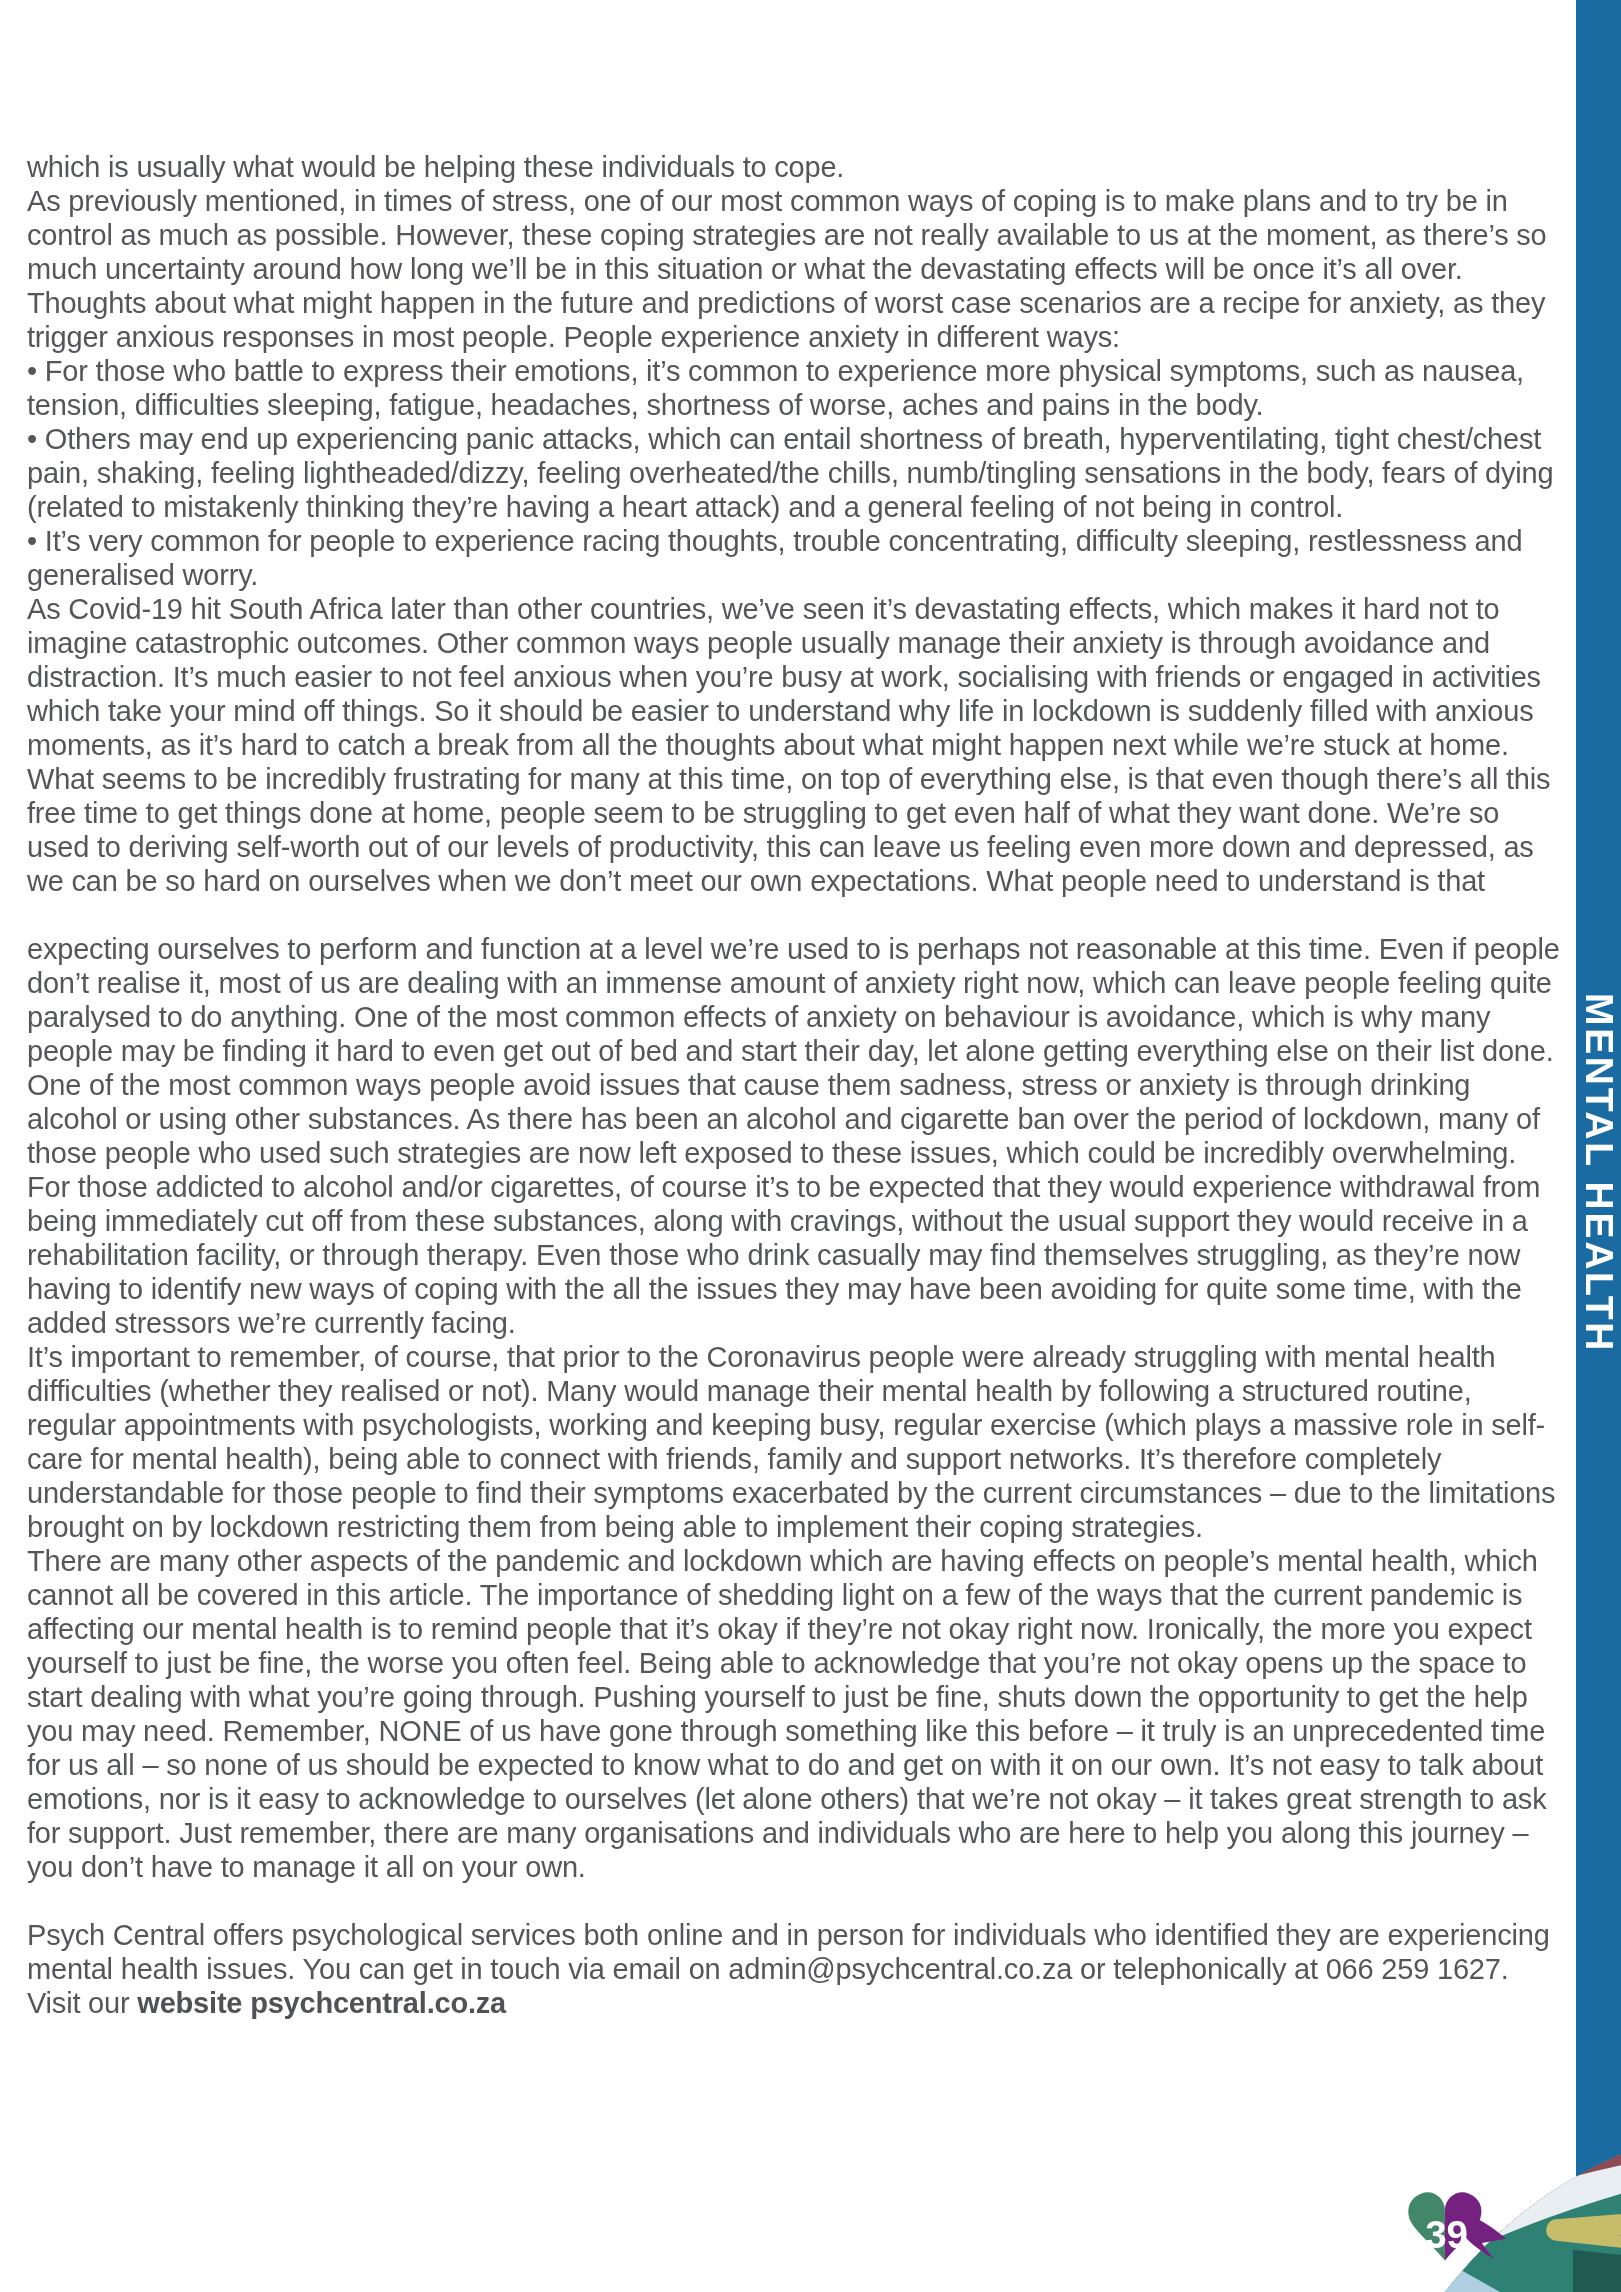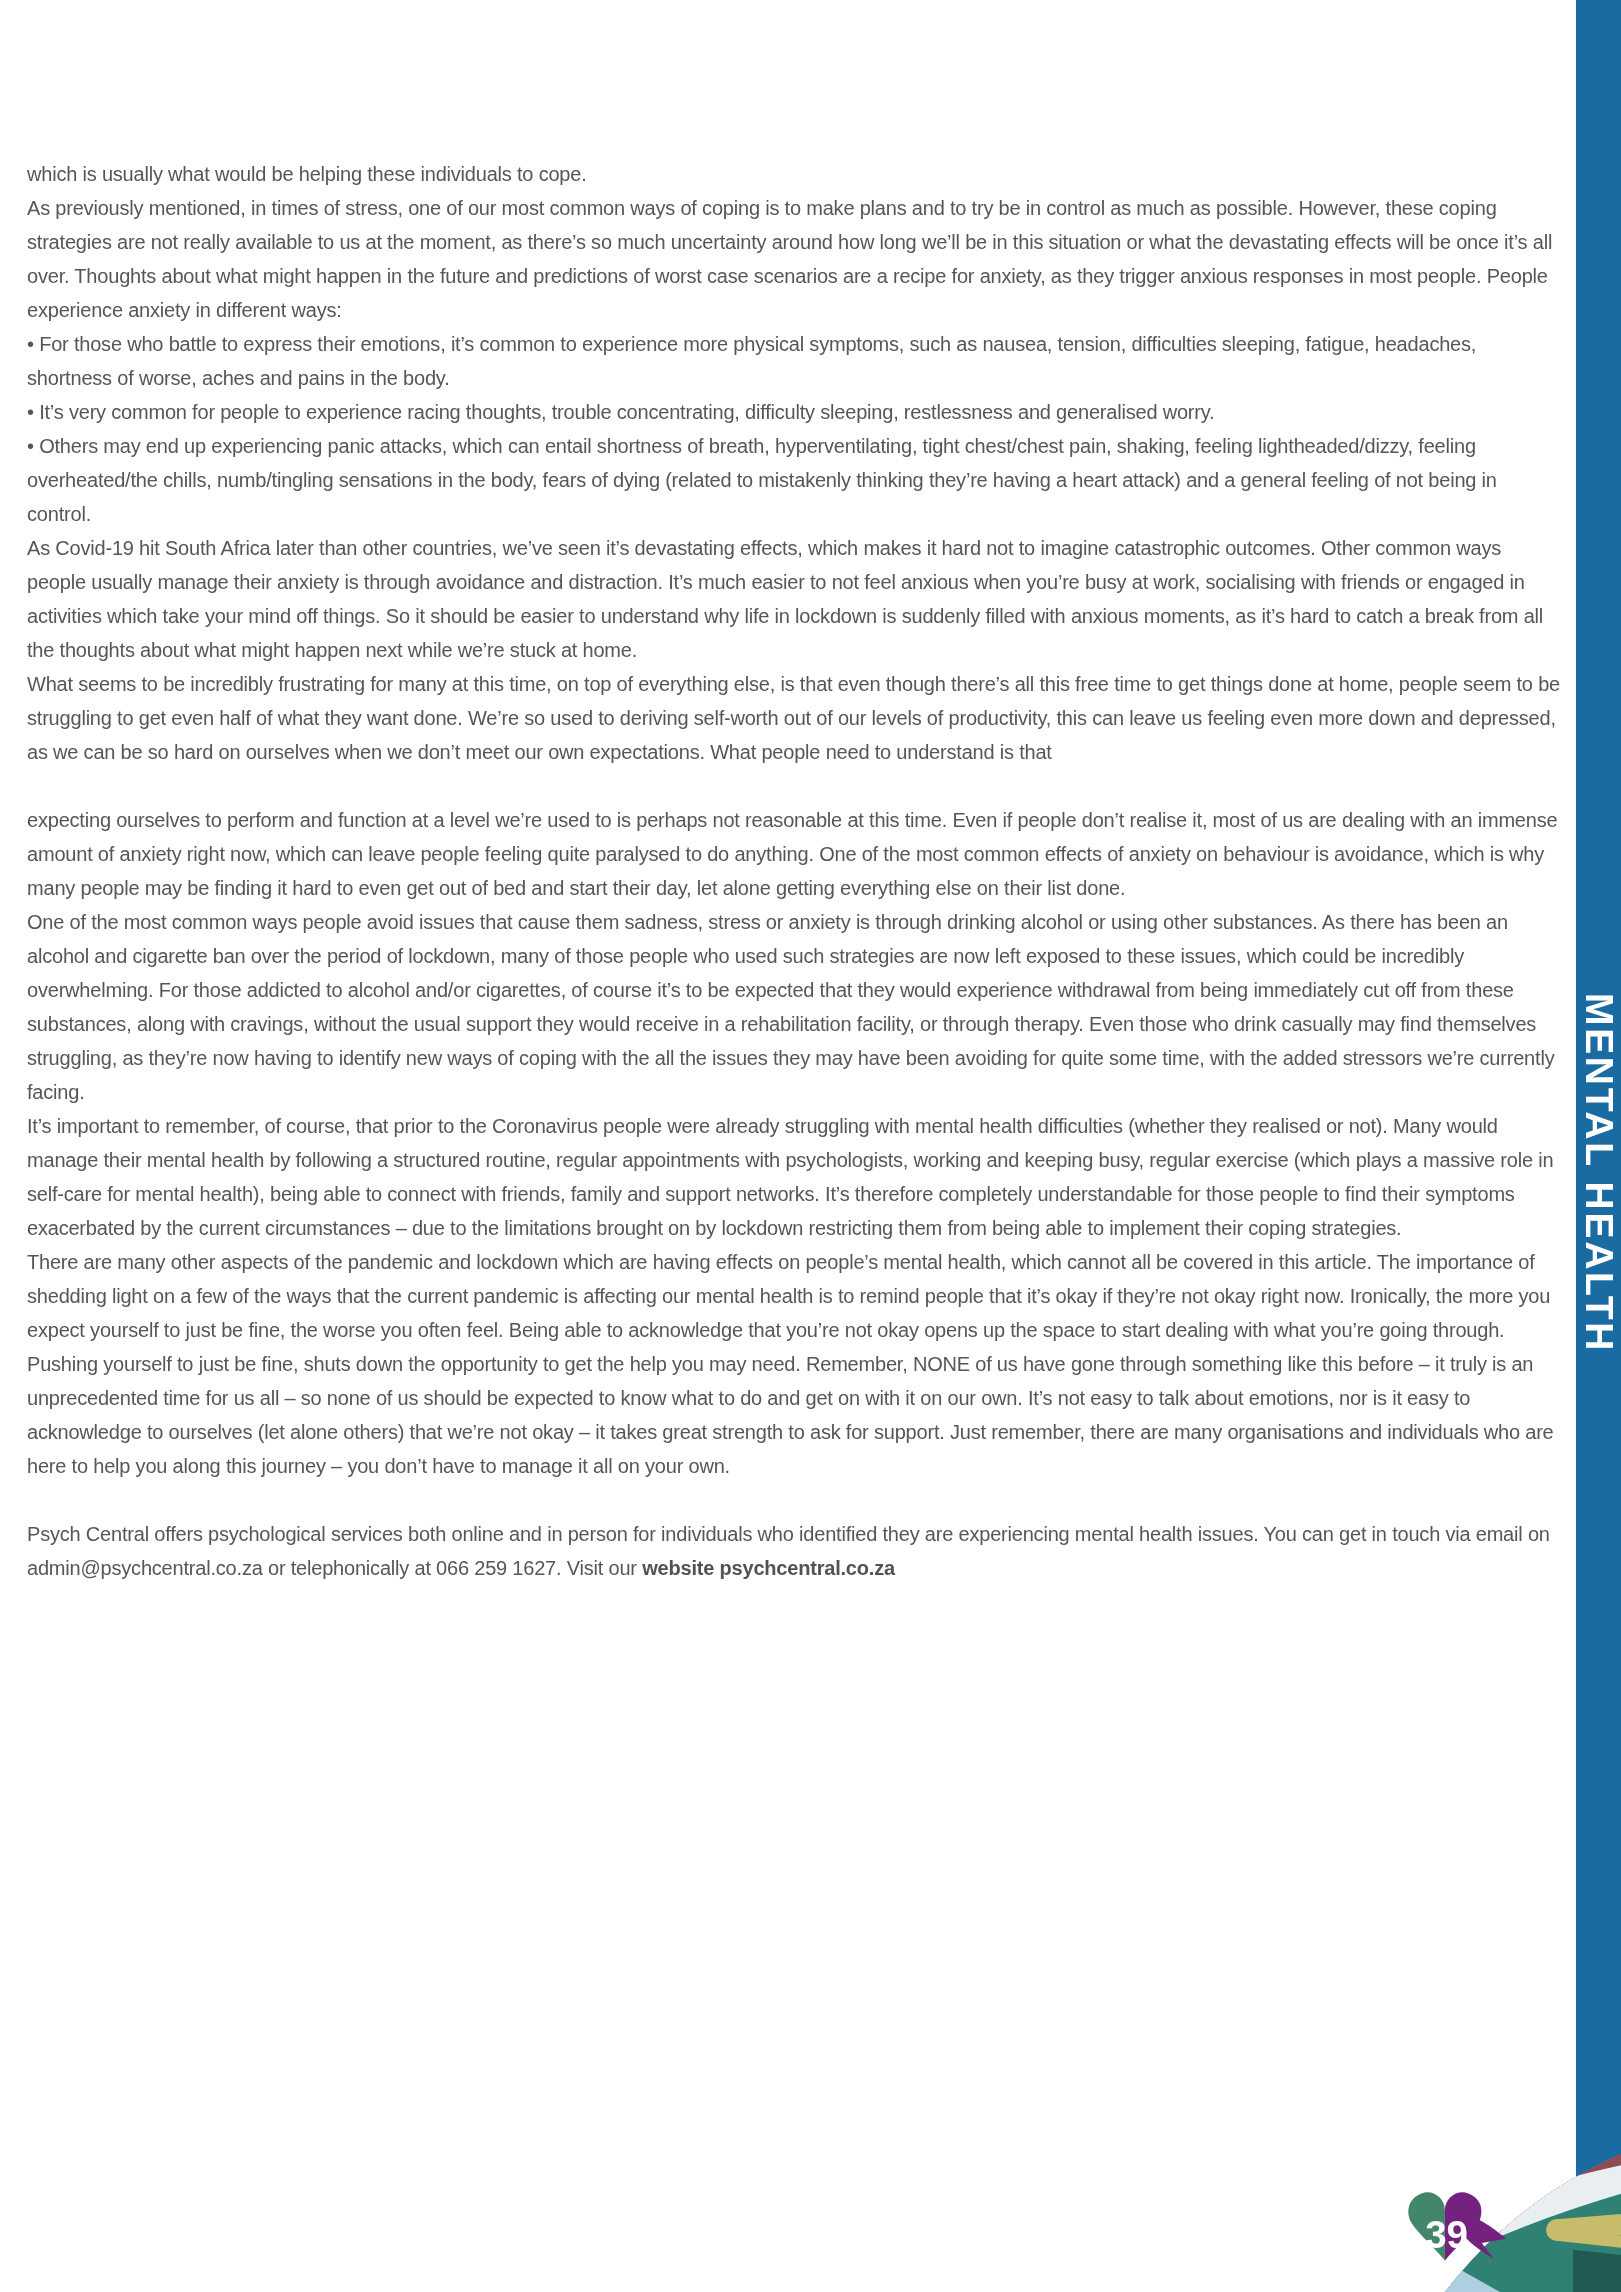--- a/index.html
+++ b/index.html
@@ -4,23 +4,22 @@
 <style>
   html,body{margin:0;padding:0;}
   body{
     width:1621px;height:2293px;position:relative;overflow:hidden;
     background:#ffffff;
     font-family:"Liberation Sans",sans-serif;
   }
   
   .text-column{
     position:absolute;left:27px;top:150px;width:1537px;
-    font-size:20px;line-height:34px;letter-spacing:-0.2px;
+    font-size:29px;line-height:34px;letter-spacing:-0.2px;
     color:#54565a;
-    margin-top:7px;
   }
   .para{margin:0;}
   .para.closing strong{font-weight:bold;color:#505256;}
   .gap{height:34px;}
   
   .side-bar{
     position:absolute;top:0;right:0;width:45px;height:2293px;
     background:#1b6ba3;
   }
   .side-label{
@@ -42,22 +41,22 @@
   }
   .page-badge svg{display:block;width:109px;height:84px;}
 </style>
 </head>
 <body>
 
 <div class="text-column">
   <p class="para">which is usually what would be helping these individuals to cope.</p>
   <p class="para">As previously mentioned, in times of stress, one of our most common ways of coping is to make plans and to try be in control as much as possible. However, these coping strategies are not really available to us at the moment, as there’s so much uncertainty around how long we’ll be in this situation or what the devastating effects will be once it’s all over. Thoughts about what might happen in the future and predictions of worst case scenarios are a recipe for anxiety, as they trigger anxious responses in most people. People experience anxiety in different ways:</p>
   <p class="para">• For those who battle to express their emotions, it’s common to experience more physical symptoms, such as nausea, tension, difficulties sleeping, fatigue, headaches, shortness of worse, aches and pains in the body.</p>
+  <p class="para">• Others may end up experiencing panic attacks, which can entail shortness of breath, hyperventilating, tight chest/chest pain, shaking, feeling lightheaded/dizzy, feeling overheated/the chills, numb/tingling sensations in the body, fears of dying (related to mistakenly thinking they’re having a heart attack) and a general feeling of not being in control.</p>
   <p class="para">• It’s very common for people to experience racing thoughts, trouble concentrating, difficulty sleeping, restlessness and generalised worry.</p>
-  <p class="para">• Others may end up experiencing panic attacks, which can entail shortness of breath, hyperventilating, tight chest/chest pain, shaking, feeling lightheaded/dizzy, feeling overheated/the chills, numb/tingling sensations in the body, fears of dying (related to mistakenly thinking they’re having a heart attack) and a general feeling of not being in control.</p>
   <p class="para">As Covid-19 hit South Africa later than other countries, we’ve seen it’s devastating effects, which makes it hard not to imagine catastrophic outcomes. Other common ways people usually manage their anxiety is through avoidance and distraction. It’s much easier to not feel anxious when you’re busy at work, socialising with friends or engaged in activities which take your mind off things. So it should be easier to understand why life in lockdown is suddenly filled with anxious moments, as it’s hard to catch a break from all the thoughts about what might happen next while we’re stuck at home.</p>
   <p class="para">What seems to be incredibly frustrating for many at this time, on top of everything else, is that even though there’s all this free time to get things done at home, people seem to be struggling to get even half of what they want done. We’re so used to deriving self-worth out of our levels of productivity, this can leave us feeling even more down and depressed, as we can be so hard on ourselves when we don’t meet our own expectations. What people need to understand is that</p>
   <div class="gap"></div>
   <p class="para">expecting ourselves to perform and function at a level we’re used to is perhaps not reasonable at this time. Even if people don’t realise it, most of us are dealing with an immense amount of anxiety right now, which can leave people feeling quite paralysed to do anything. One of the most common effects of anxiety on behaviour is avoidance, which is why many people may be finding it hard to even get out of bed and start their day, let alone getting everything else on their list done.</p>
   <p class="para">One of the most common ways people avoid issues that cause them sadness, stress or anxiety is through drinking alcohol or using other substances. As there has been an alcohol and cigarette ban over the period of lockdown, many of those people who used such strategies are now left exposed to these issues, which could be incredibly overwhelming. For those addicted to alcohol and/or cigarettes, of course it’s to be expected that they would experience withdrawal from being immediately cut off from these substances, along with cravings, without the usual support they would receive in a rehabilitation facility, or through therapy. Even those who drink casually may find themselves struggling, as they’re now having to identify new ways of coping with the all the issues they may have been avoiding for quite some time, with the added stressors we’re currently facing.</p>
   <p class="para">It’s important to remember, of course, that prior to the Coronavirus people were already struggling with mental health difficulties (whether they realised or not). Many would manage their mental health by following a structured routine, regular appointments with psychologists, working and keeping busy, regular exercise (which plays a massive role in self-care for mental health), being able to connect with friends, family and support networks. It’s therefore completely understandable for those people to find their symptoms exacerbated by the current circumstances – due to the limitations brought on by lockdown restricting them from being able to implement their coping strategies.</p>
   <p class="para">There are many other aspects of the pandemic and lockdown which are having effects on people’s mental health, which cannot all be covered in this article. The importance of shedding light on a few of the ways that the current pandemic is affecting our mental health is to remind people that it’s okay if they’re not okay right now. Ironically, the more you expect yourself to just be fine, the worse you often feel. Being able to acknowledge that you’re not okay opens up the space to start dealing with what you’re going through. Pushing yourself to just be fine, shuts down the opportunity to get the help you may need. Remember, NONE of us have gone through something like this before – it truly is an unprecedented time for us all – so none of us should be expected to know what to do and get on with it on our own. It’s not easy to talk about emotions, nor is it easy to acknowledge to ourselves (let alone others) that we’re not okay – it takes great strength to ask for support. Just remember, there are many organisations and individuals who are here to help you along this journey – you don’t have to manage it all on your own.</p>
   <div class="gap"></div>
   <p class="para closing">
     <span>Psych Central offers psychological services both online and in person for individuals who identified they are experiencing mental health issues. You can get in touch via email on admin@psychcentral.co.za or telephonically at 066 259 1627. Visit our </span><strong>website psychcentral.co.za</strong>

